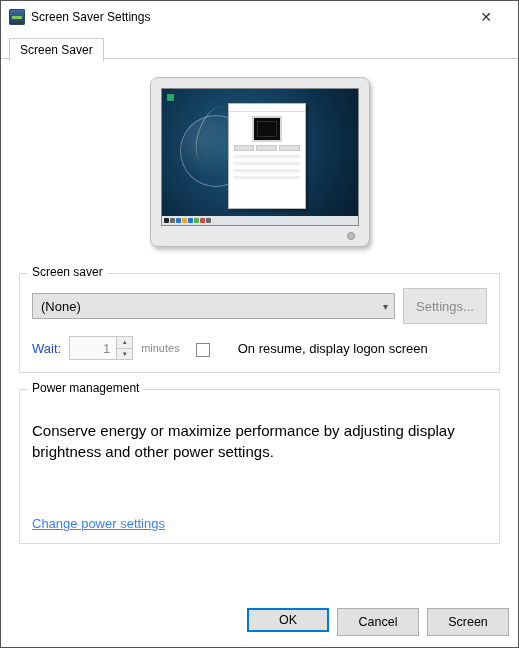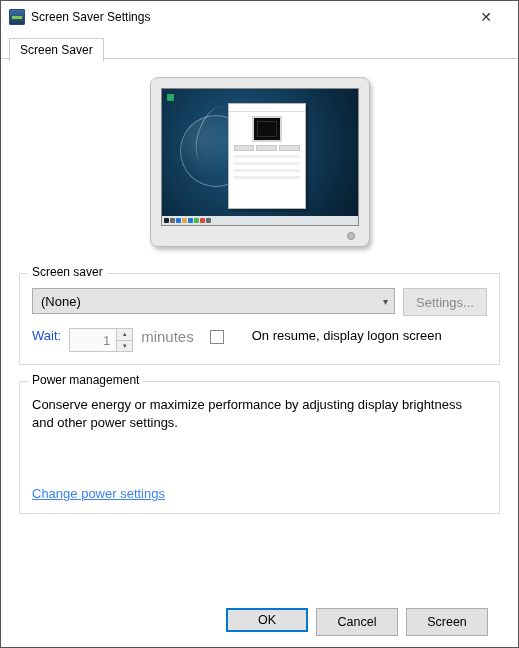--- a/index.html
+++ b/index.html
@@ -169,35 +169,35 @@
   }
   .group-legend{
     position:absolute;
     top:-9px; left:8px;
     background:#fff;
     padding:0 4px;
     font-size:12px;
     color:#000;
   }
 
-  .row{ display:flex; gap:8px; }
+  .row{ display:flex; align-items:center; gap:8px; }
 
   .combo{
     flex:1;
     height:26px;
     background:#e3e3e3;
     border:1px solid #adadad;
     display:flex; align-items:center; justify-content:space-between;
     padding:0 6px 0 8px;
     font-size:13px;
   }
   .combo .chev{ font-size:10px; color:#555;}
 
   .btn{
-    height:28px;
+    height:36px;
     min-width:84px;
     background:#e1e1e1;
     border:1px solid #adadad;
     font-size:13px;
     display:flex; align-items:center; justify-content:center;
     padding:0 10px;
   }
   .btn.disabled{
     color:#8a8a8a;
     background:#e6e6e6;
@@ -223,39 +223,39 @@
     width:16px;
     border:1px solid #c9c9c9;
     border-left:none;
   }
   .spin-btns div{
     flex:1; background:#efefef;
     display:flex;align-items:center;justify-content:center;
     font-size:6px;color:#555;
   }
   .spin-btns div:first-child{border-bottom:1px solid #c9c9c9;}
-  .minutes{ color:#8a8a8a; font-size:15px; margin-right:8px;}
+  .minutes{ color:#8a8a8a; font-size:11px; margin-right:8px;}
   .chk{
     width:14px;height:14px;border:1px solid #888;background:#fff;
     display:inline-block; margin-right:4px;
     position:relative; top:2px;
   }
   .chk-label{ font-size:13px;margin-left:16px; }
 
-  .pm-text{ font-size:13px; line-height:1.4; margin:0 0 10px 0;}
+  .pm-text{ font-size:15px; line-height:1.4; margin:16px 0 10px 0;}
   .link{
     color:#3b82f6; 
     font-size:13px;
     display:inline-block;
     margin-top:44px;
   }
 
   .footer{
     position:absolute;
-    right:31px; bottom:12px;
+    right:10px; bottom:12px;
     display:flex; gap:8px;
   }
   .footer .btn{ min-width:82px; height:28px; font-size:12.5px;}
   .btn.primary{
     border:2px solid #0078d7;
     background:#e1e1e1;
     padding:0 9px;
     height:24px;
   }
 </style>

